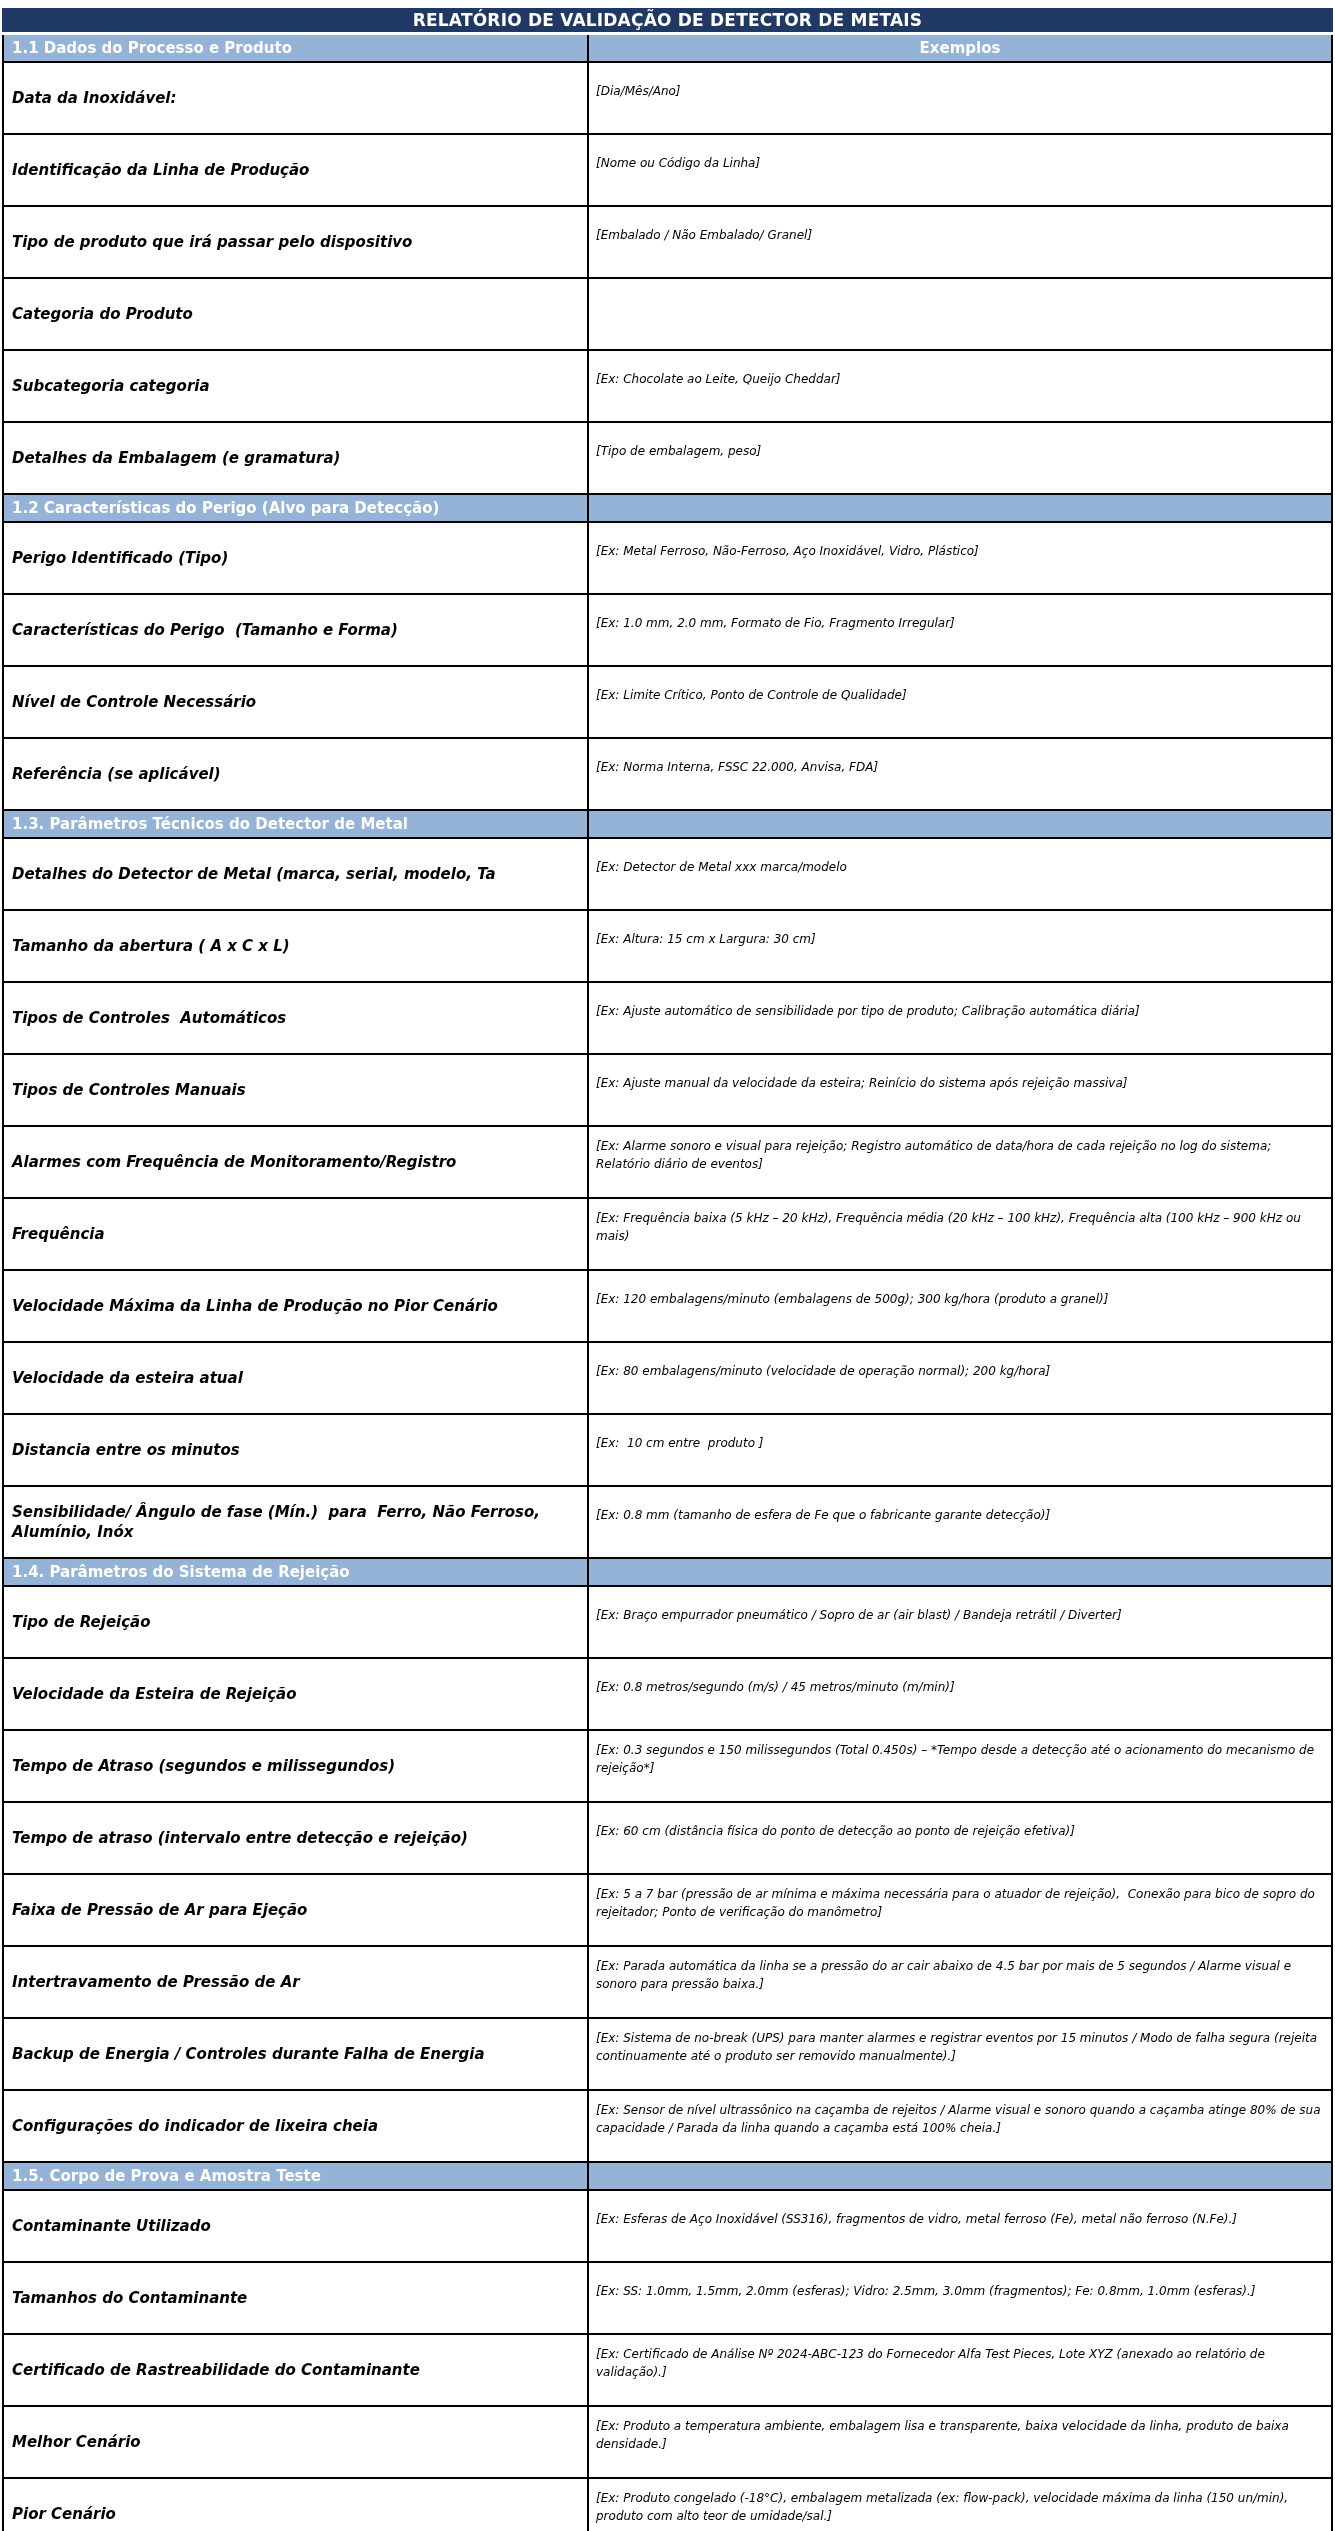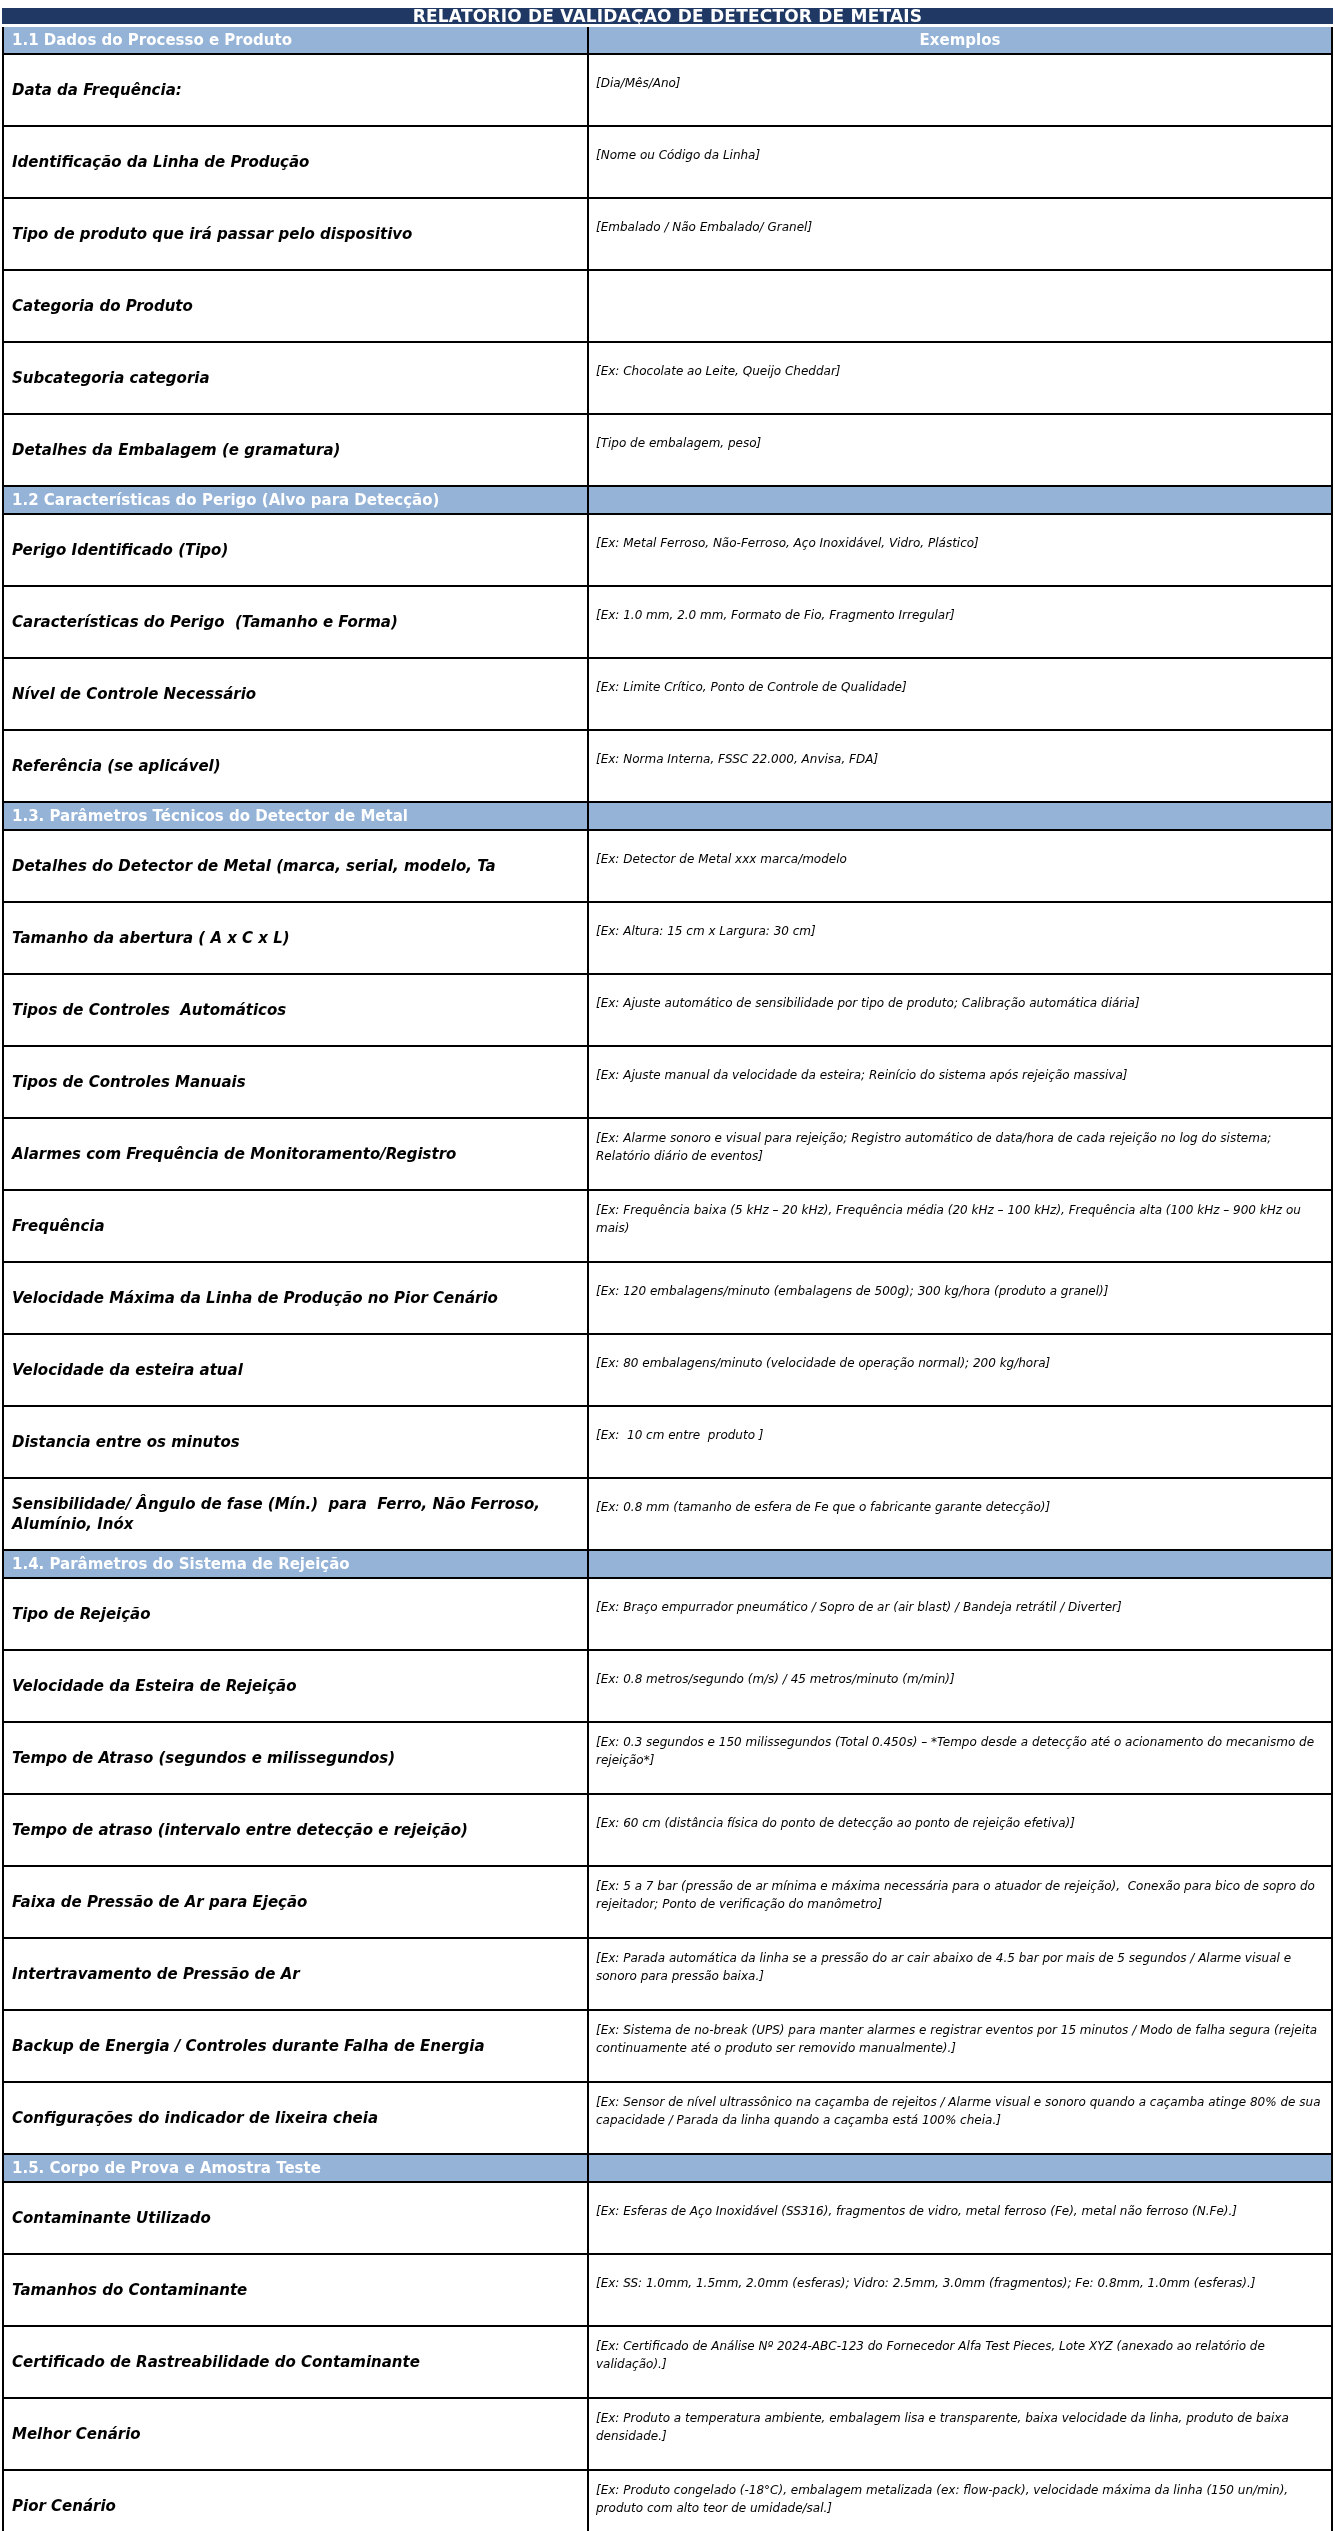--- a/index.html
+++ b/index.html
@@ -6,21 +6,21 @@
   html, body { background: #ffffff; }
   body {
     width: 1335px;
     font-family: "DejaVu Sans", "Liberation Sans", sans-serif;
     color: #000000;
   }
   .page { width: 1335px; background: #ffffff; padding-top: 8px; }
 
   .title-bar {
     margin: 0 2px 3px 2px;
-    height: 16px;
+    height: 24px;
     background: #1F3864;
     color: #ffffff;
     display: flex;
     align-items: center;
     justify-content: center;
     font-weight: bold;
     font-size: 17px;
     letter-spacing: 0.2px;
   }
 
@@ -94,21 +94,21 @@
 <div class="page">
   <div class="title-bar">
     <span>RELATÓRIO DE VALIDAÇÃO DE DETECTOR DE METAIS</span>
   </div>
   <div class="report-table">
       <div class="band">
         <div class="band-left">1.1 Dados do Processo e Produto</div>
         <div class="band-right">Exemplos</div>
       </div>
       <div class="brow">
-        <div class="cell-label">Data da Frequência:</div>
+        <div class="cell-label">Data da Inoxidável:</div>
         <div class="cell-value">[Dia/Mês/Ano]</div>
       </div>
       <div class="brow">
         <div class="cell-label">Identificação da Linha de Produção</div>
         <div class="cell-value">[Nome ou Código da Linha]</div>
       </div>
       <div class="brow">
         <div class="cell-label">Tipo de produto que irá passar pelo dispositivo</div>
         <div class="cell-value">[Embalado / Não Embalado/ Granel]</div>
       </div>

